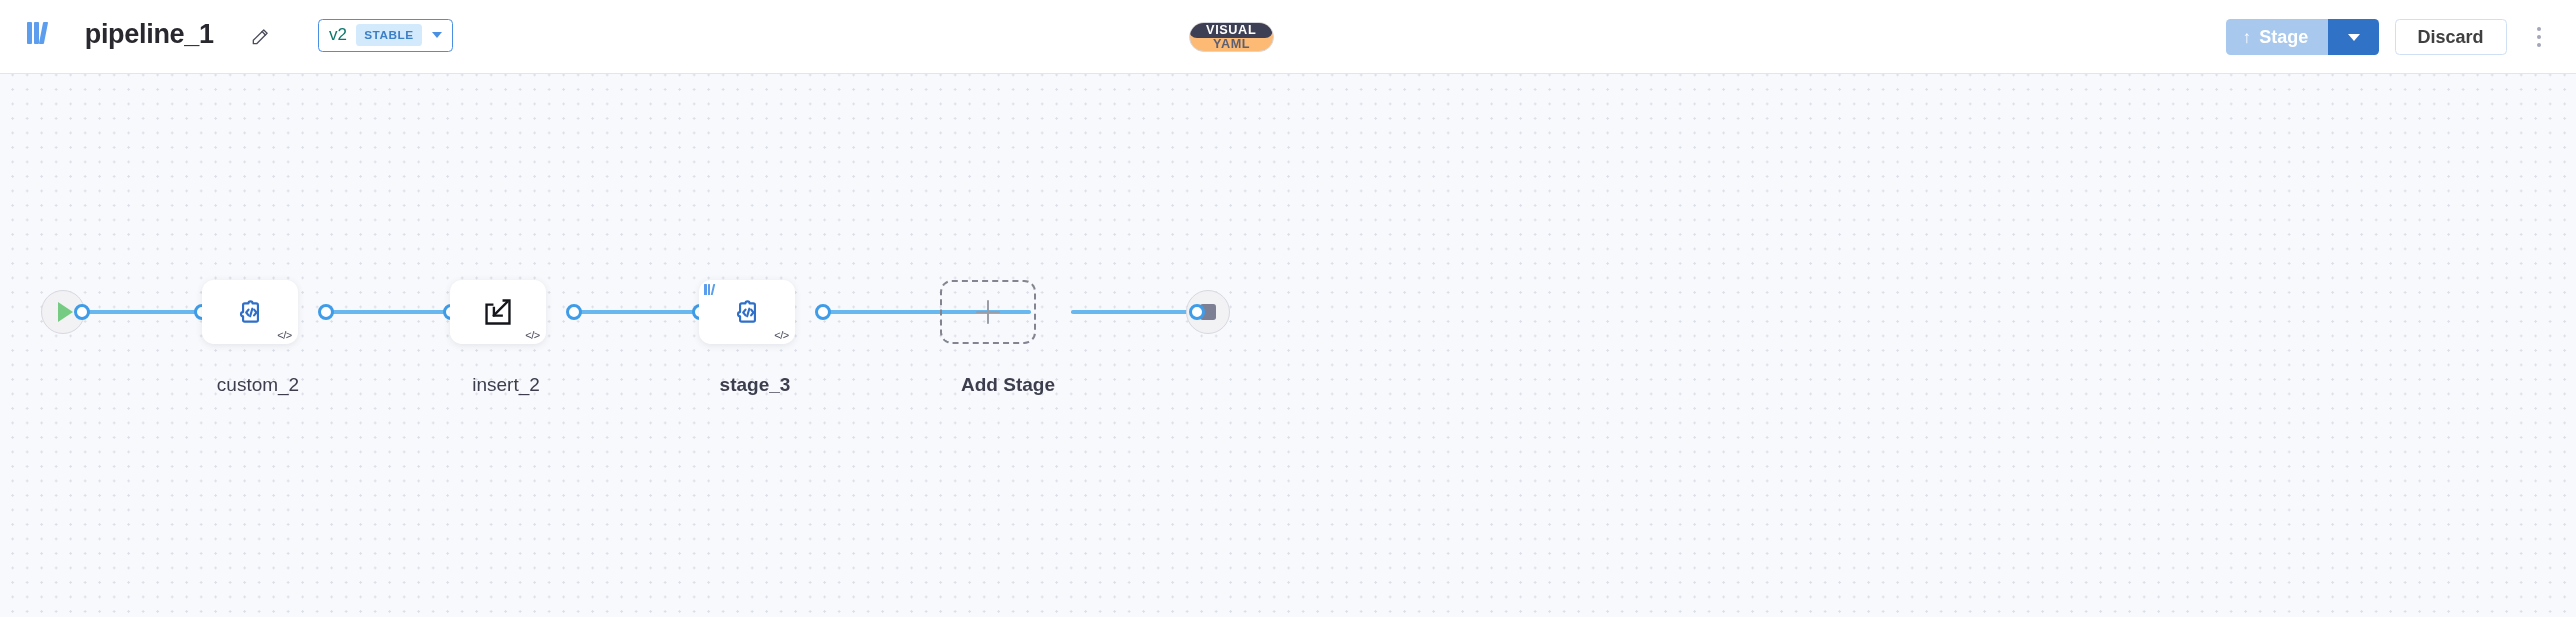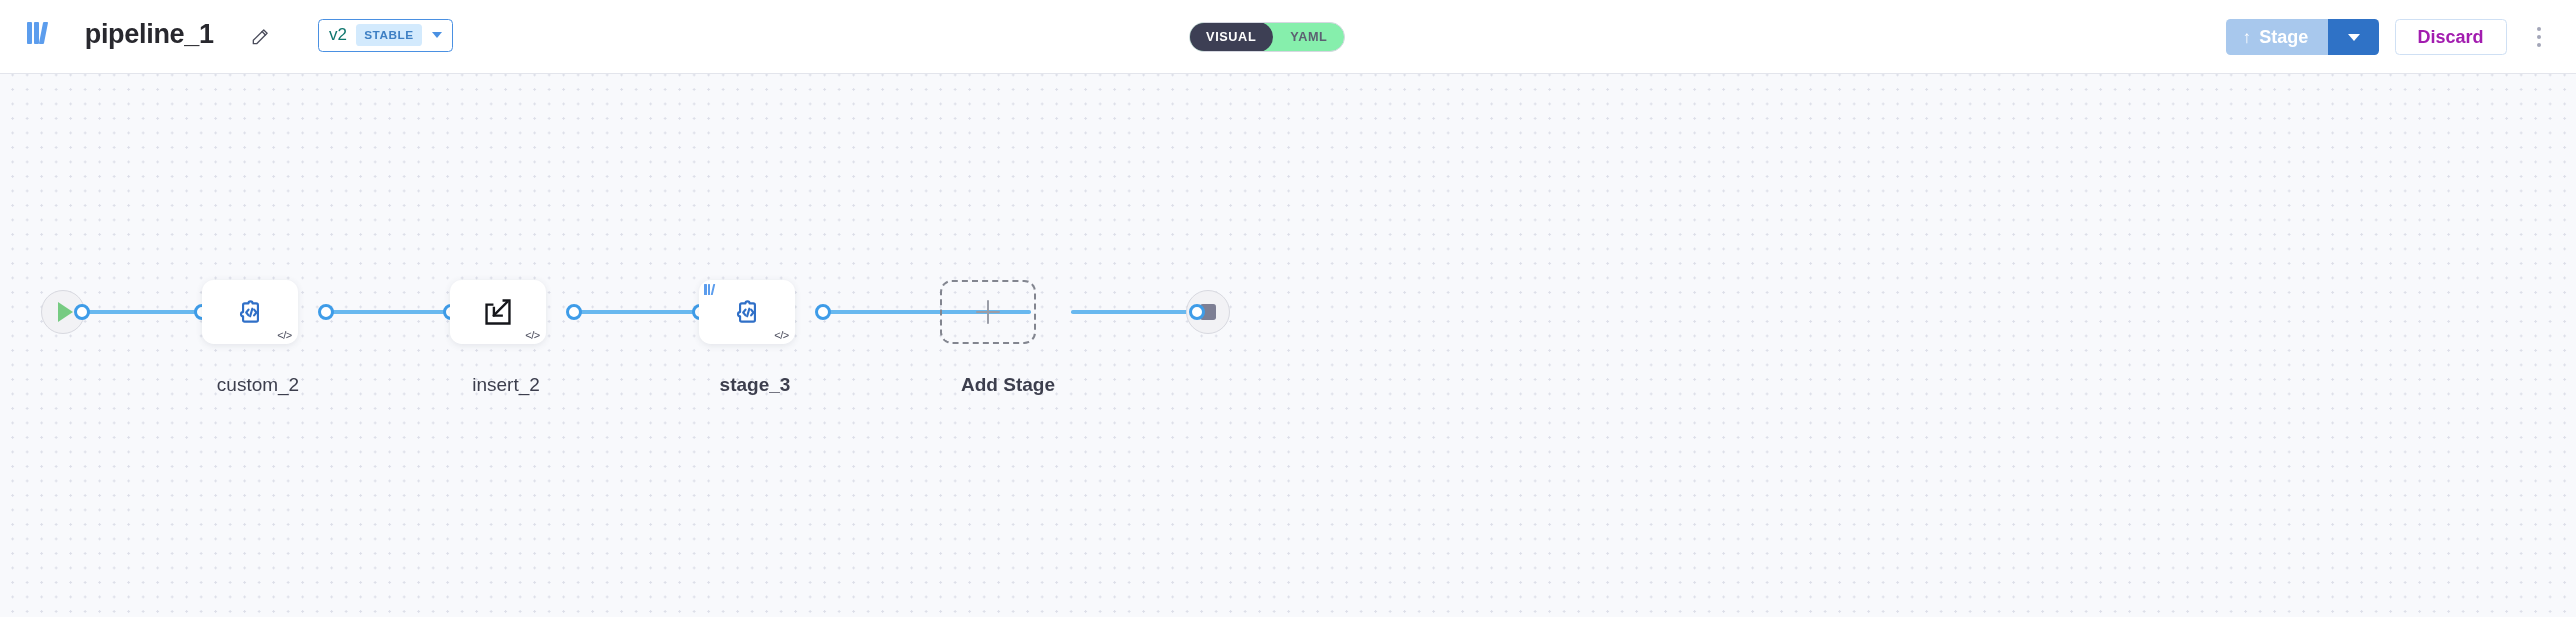--- a/index.html
+++ b/index.html
@@ -102,22 +102,23 @@
   
   .mode-toggle {
     position: absolute;
     left: 1189px;
     top: 22px;
     height: 30px;
     display: flex;
     align-items: center;
     border: 0.9px solid #d6d8e1;
     border-radius: 15.4px;
-    background: #86efac;
+    background: #fdba74;
     overflow: hidden;
+    flex-direction: column;
   }
   .mode-toggle .seg {
     font-size: 12.7px;
     font-weight: 700;
     letter-spacing: 0.6px;
     padding: 0 17px;
     height: 100%;
     display: flex;
     align-items: center;
     cursor: pointer;
@@ -182,21 +183,21 @@
   }
   .discard-btn {
     border: 0.9px solid #cfe0f4;
     border-radius: 4.5px;
     height: 36px;
     padding: 0 22px;
     display: flex;
     align-items: center;
     font-size: 18px;
     font-weight: 700;
-    color: #a21caf;
+    color: #404040;
     background: #fff;
     cursor: pointer;
   }
   .kebab {
     width: 34px;
     height: 40px;
     display: flex;
     flex-direction: column;
     align-items: center;
     justify-content: center;

